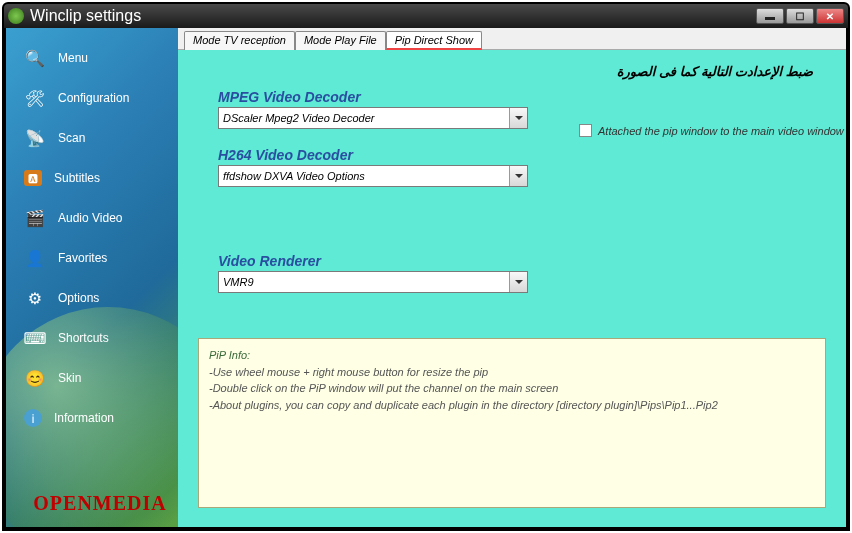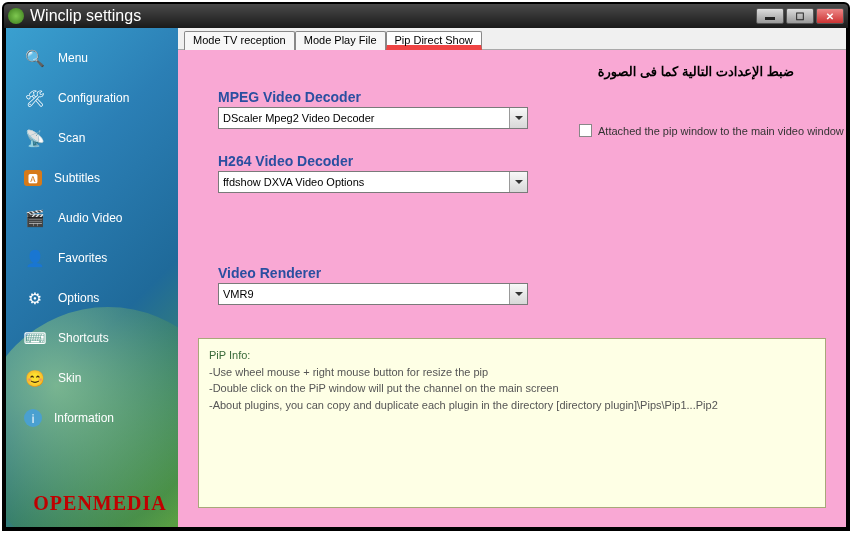--- a/index.html
+++ b/index.html
@@ -11,28 +11,28 @@
   .win-controls { display: flex; gap: 2px; }
   .win-btn { width: 28px; height: 16px; background: linear-gradient(to bottom, #ddd, #999); border: 1px solid #555; border-radius: 2px; display: flex; align-items: center; justify-content: center; cursor: pointer; font-size: 10px; font-weight: bold; color: #222; }
   .win-btn.close { background: linear-gradient(to bottom, #e88, #c33); color: #fff; }
   .client { position: absolute; top: 24px; left: 2px; right: 2px; bottom: 2px; background: #fff; display: flex; }
   .sidebar { width: 172px; background: linear-gradient(135deg, #3aa0d0 0%, #2b7fb5 30%, #1f6a9a 60%, #5aa040 100%); position: relative; overflow: hidden; }
   .sidebar::before { content:""; position:absolute; right:-60px; bottom:-40px; width:260px; height:260px; background: radial-gradient(circle at 30% 30%, rgba(180,230,140,0.6), rgba(50,120,40,0.2) 60%, transparent 70%); border-radius:50%; }
   .sidebar-items { position: relative; padding-top: 10px; }
   .side-item { display: flex; align-items: center; height: 40px; padding-left: 18px; cursor: pointer; color: #fff; font-size: 12px; }
   .side-icon { width: 22px; height: 22px; margin-right: 12px; display: flex; align-items: center; justify-content: center; font-size: 16px; }
   .brand { position: absolute; bottom: 12px; left: 16px; right: 0; text-align: center; color: #c00000; font-family: Georgia, 'Times New Roman', serif; font-weight: bold; font-size: 20px; letter-spacing: 1px; }
-  .content { flex: 1; background: #f9a8d4; position: relative; }
+  .content { flex: 1; background: #5eead4; position: relative; font-style: italic; }
   .tabs { display: flex; background: #f0f0f0; border-bottom: 1px solid #aaa; height: 22px; padding-left: 6px; padding-top: 2px; }
   .tab { border: 1px solid #888; border-bottom: none; background: #f7f7f7; font-size: 11px; padding: 2px 8px; margin-right: 0px; cursor: pointer; position: relative; top: 1px; border-radius: 2px 2px 0 0; }
-  .tab.active { background: #fff; border-bottom: 5px solid #ef4444; }
-  .page { padding: 14px 32px 10px 40px; position: relative; height: calc(100% - 22px); }
+  .tab.active { background: #fff; border-bottom: 2px solid #ef4444; }
+  .page { padding: 14px 13px 10px 40px; position: relative; height: calc(100% - 22px); }
   .instr { text-align: right; font-weight: bold; font-size: 13px; color: #000; margin-bottom: 10px; padding-right: 20px; }
   .field-label { color: #2a4fa0; font-size: 14px; font-weight: bold; margin-top: 8px; margin-bottom: 2px; }
-  .combo { width: 310px; height: 22px; border: 1px solid #7a7a7a; background: #fff; display: flex; align-items: center; font-size: 11px; padding-left: 4px; position: relative; cursor: pointer; margin-bottom: 24px; }
+  .combo { width: 310px; height: 22px; border: 1px solid #7a7a7a; background: #fff; display: flex; align-items: center; font-size: 11px; padding-left: 4px; position: relative; cursor: pointer; margin-bottom: 18px; }
   .combo-btn { position: absolute; right: 0; top: 0; width: 18px; height: 20px; background: linear-gradient(to bottom, #f8f8f8, #d8d8d8); border-left: 1px solid #999; display: flex; align-items: center; justify-content: center; }
   .combo-btn::after { content: ""; border-left: 4px solid transparent; border-right: 4px solid transparent; border-top: 4px solid #333; }
   .gap { height: 40px; }
   .checkbox-row { position: absolute; top: 74px; left: 380px; display: flex; align-items: center; font-size: 11px; color: #333; margin-left: 21px; }
   .checkbox { width: 13px; height: 13px; border: 1px solid #888; background: #fff; margin-right: 6px; cursor: pointer; }
   .info-box { position: absolute; bottom: 19px; left: 20px; right: 20px; height: 170px; background: #feffe5; border: 1px solid #a8a87a; padding: 8px 10px; font-size: 11px; color: #555; line-height: 1.5; }
   .info-title { color: #3a6a3a; }
 </style>
 </head>
 <body>

